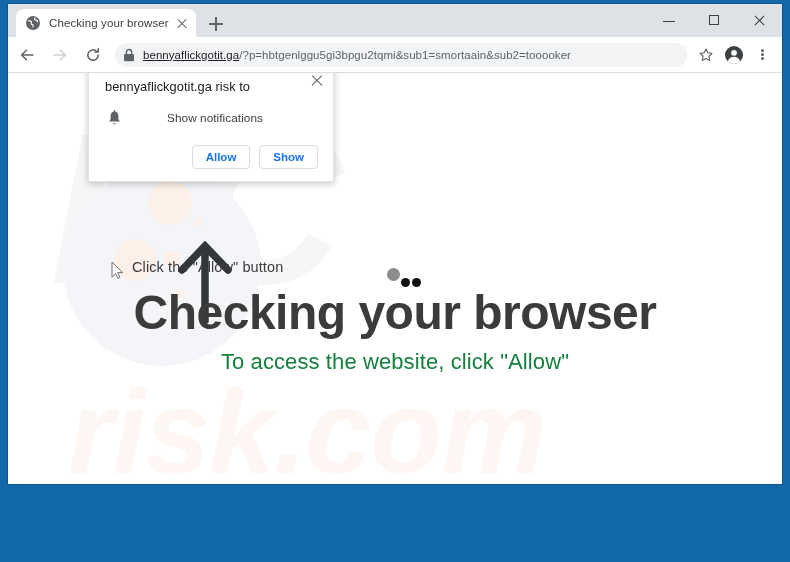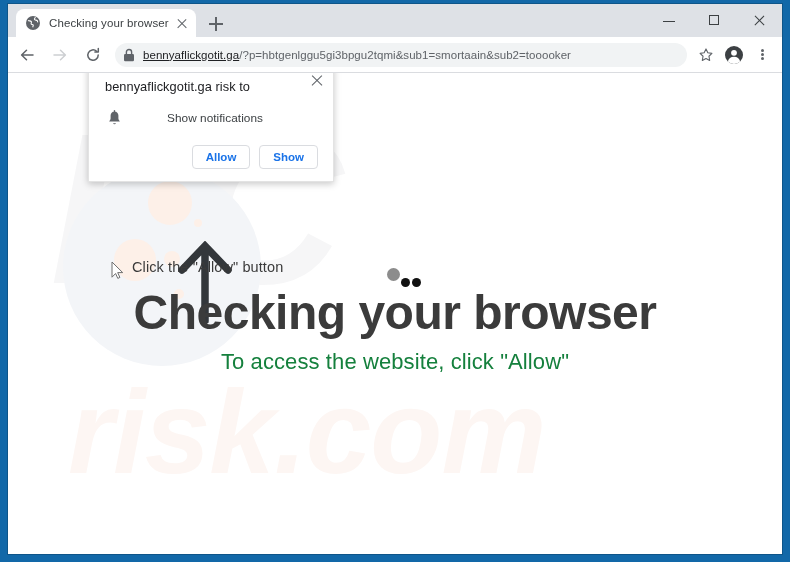--- a/index.html
+++ b/index.html
@@ -19,21 +19,21 @@
   #desktop {
     position: absolute;
     inset: 0;
     background: #1268a8;
   }
   #browser-window {
     position: absolute;
     left: 8px;
     top: 4px;
     width: 774px;
-    height: 550px;
+    height: 480px;
     background: #ffffff;
     box-shadow: 0 0 0 1px rgba(0,0,0,0.18);
     overflow: hidden;
   }
 
   
   #tabstrip {
     position: absolute;
     left: 0; top: 0;
     width: 774px; height: 33px;

